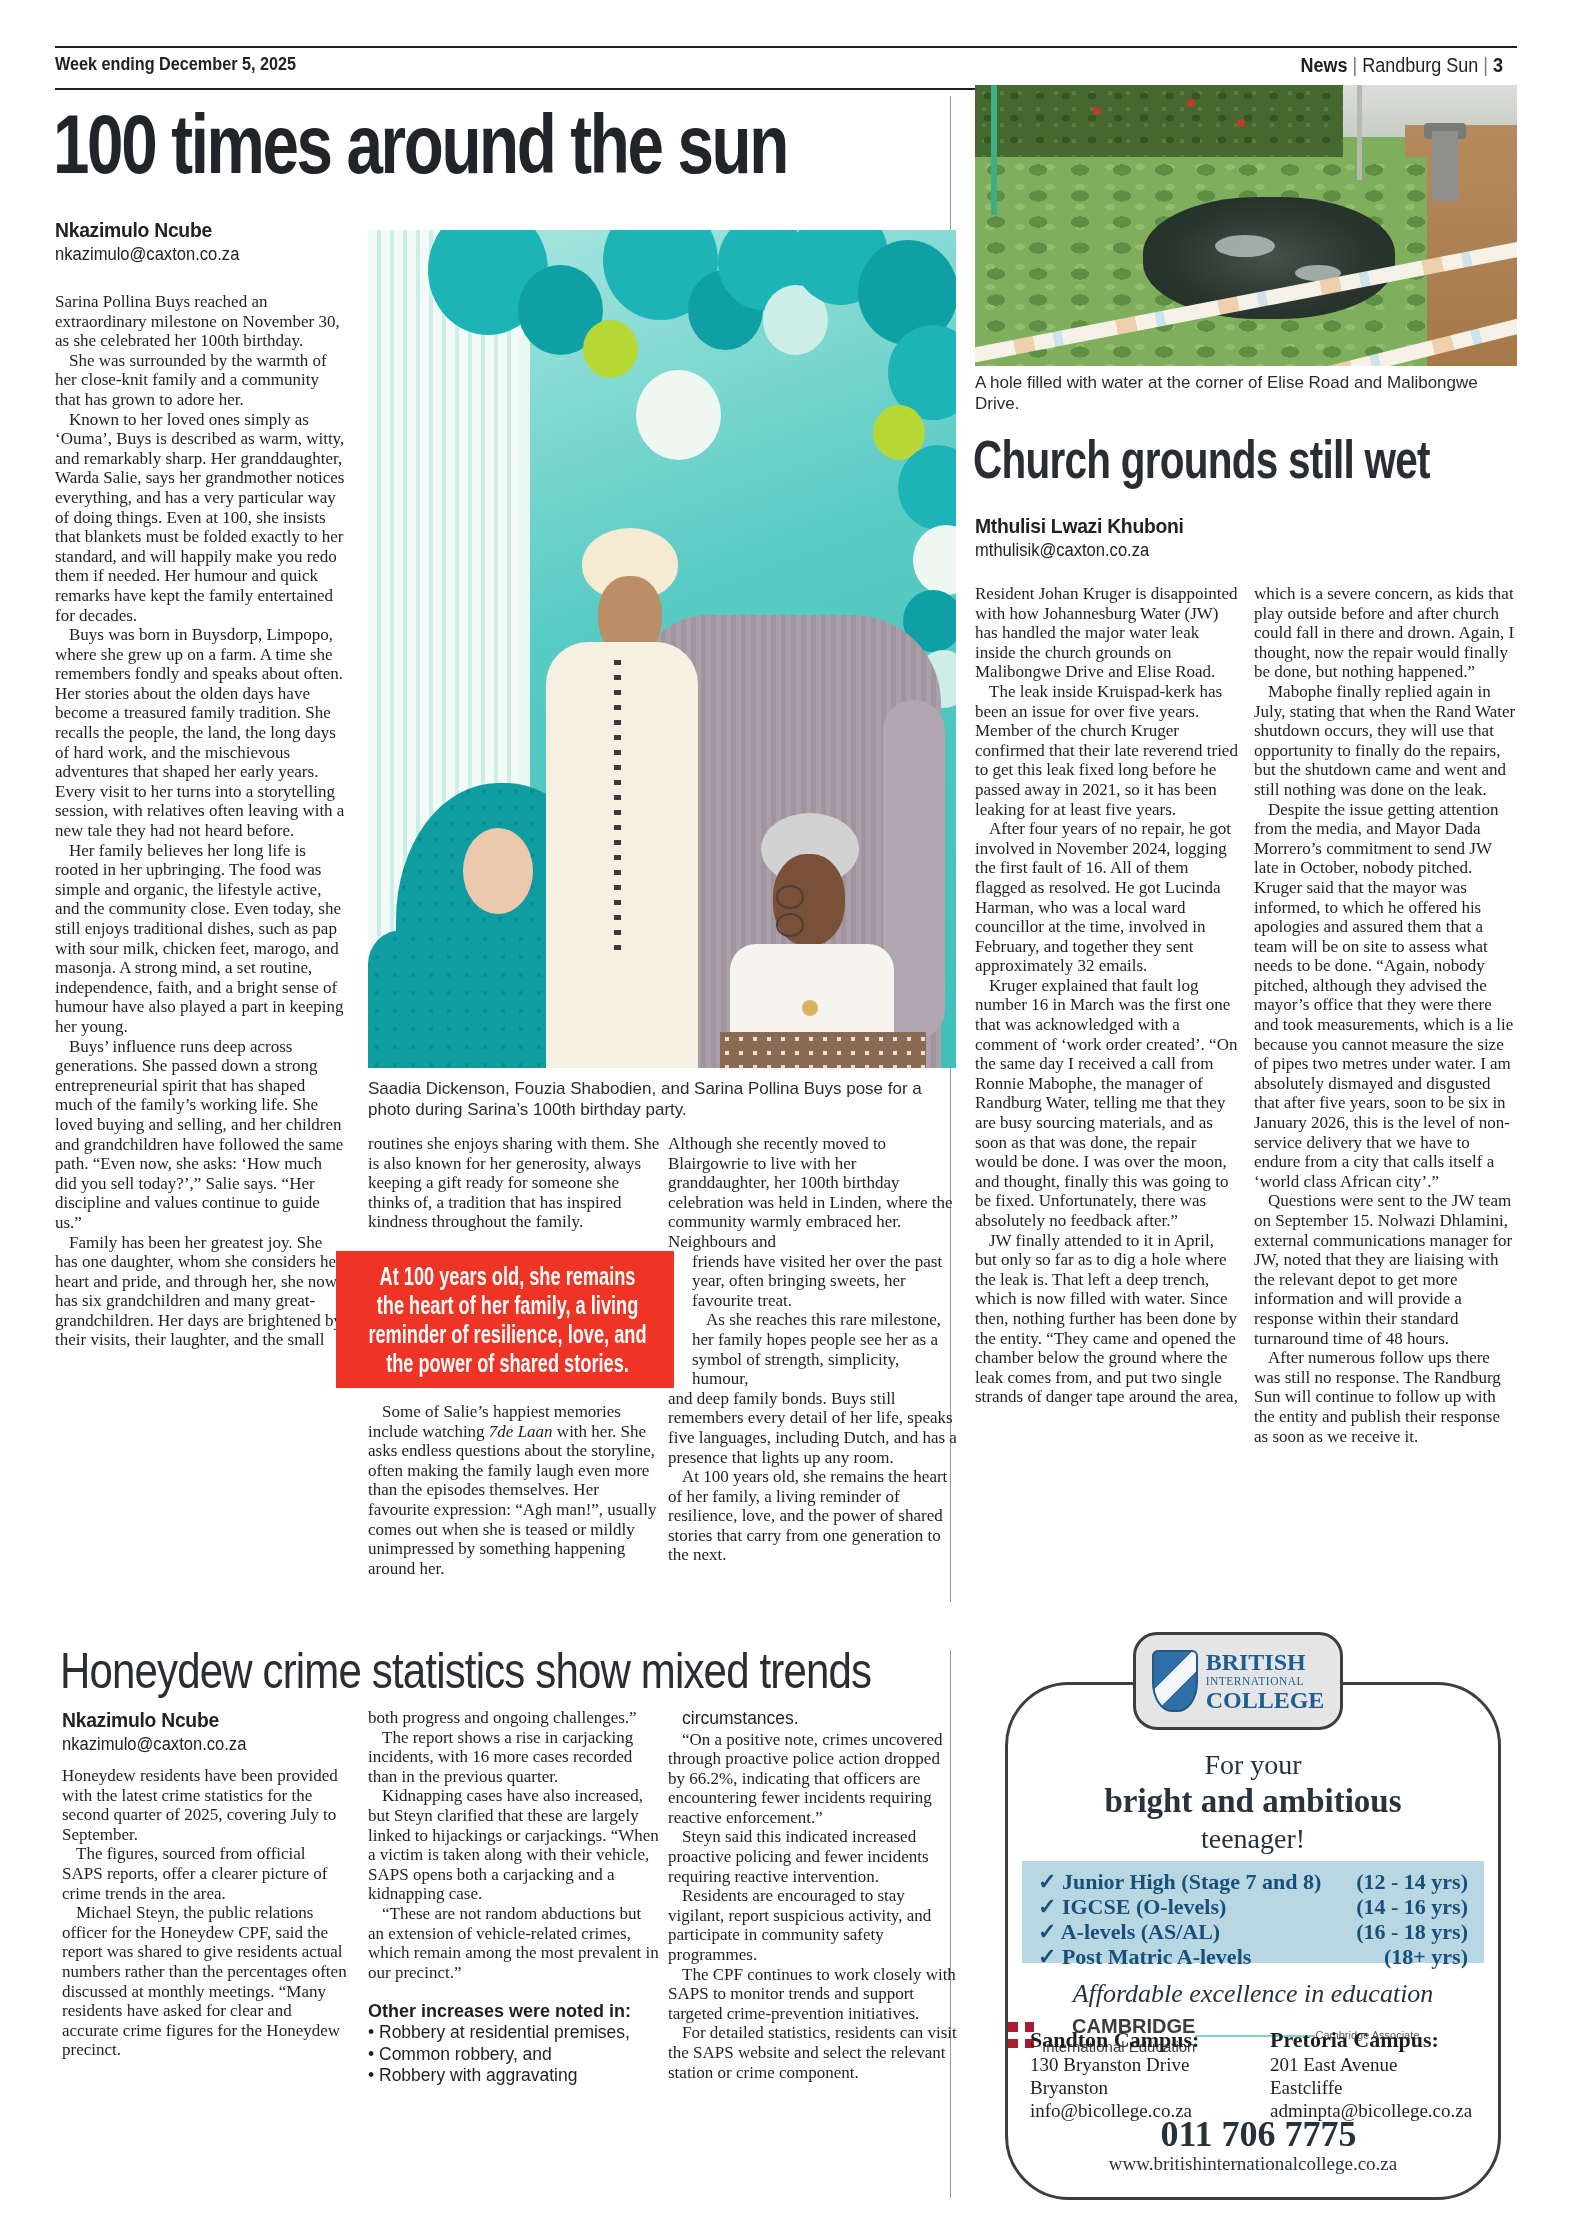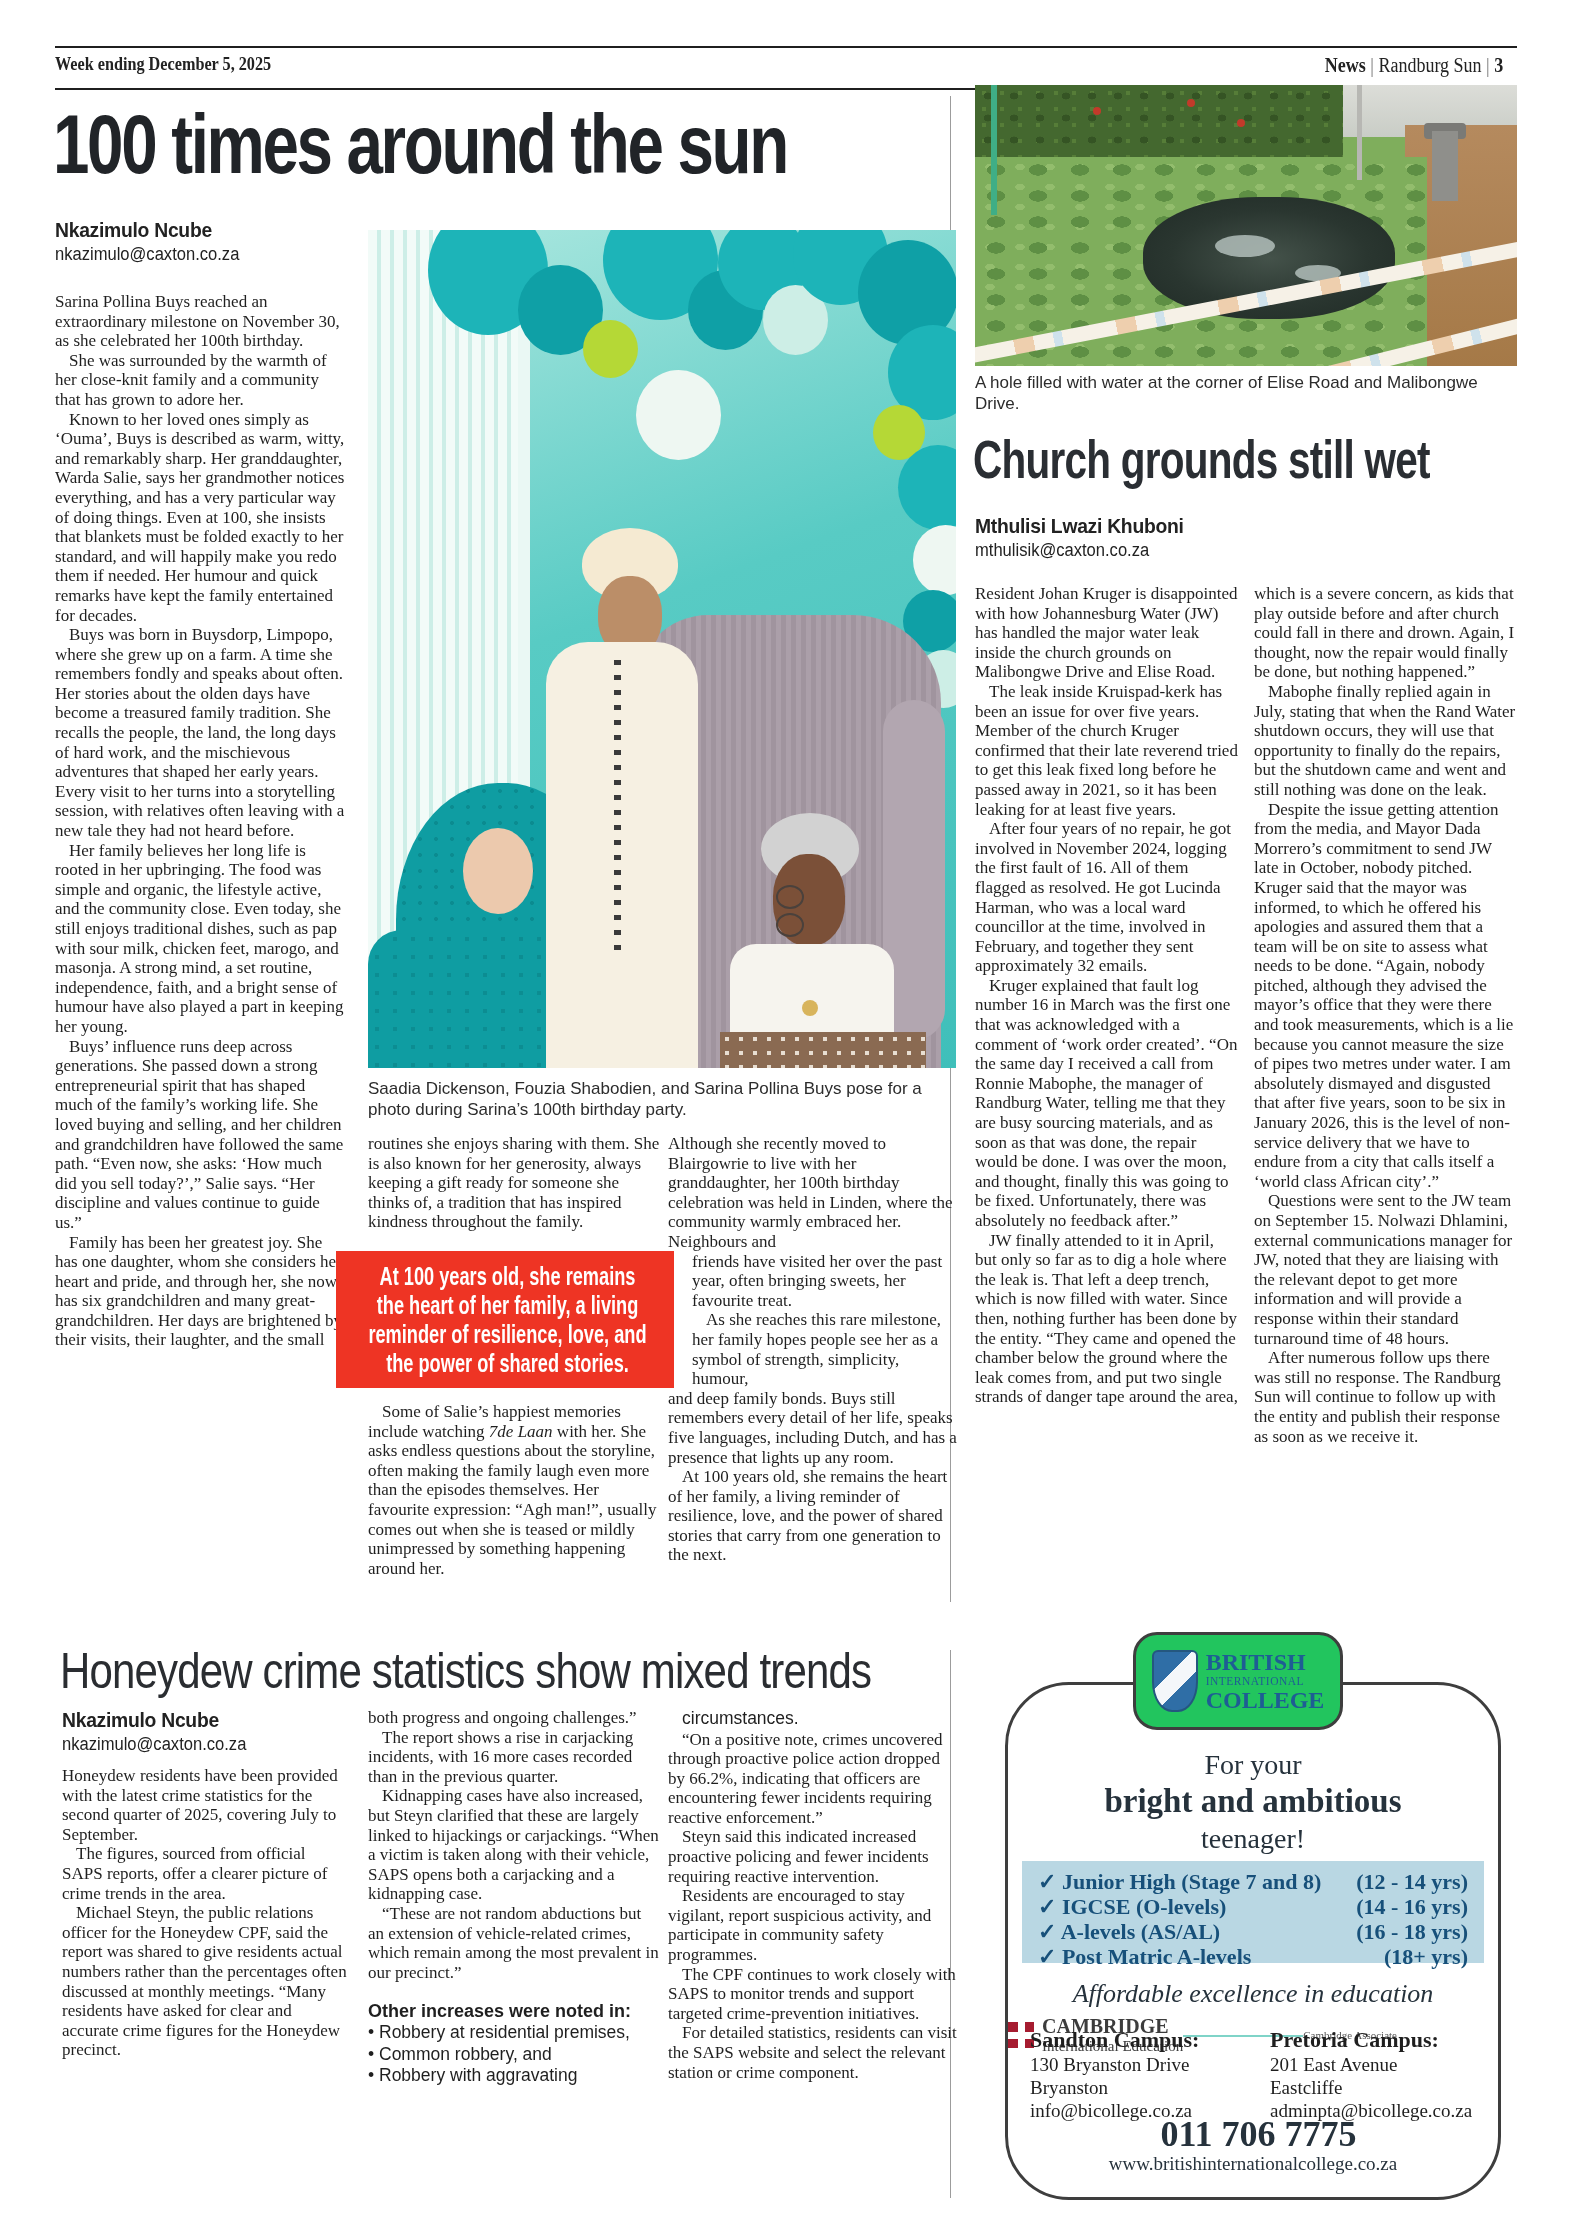--- a/index.html
+++ b/index.html
@@ -1,19 +1,19 @@
 <!DOCTYPE html>
 <html><head>
 <meta charset="utf-8">
 <style>
   html,body { margin:0; padding:0; background:#ffffff; }
   .page { position:relative; width:1572px; height:2224px; background:#fff;
           font-family:"Liberation Serif", serif; color:#1f1f1f; overflow:hidden; }
   .abs { position:absolute; }
-  .sans { font-family:Liberation Serif, serif; }
+  .sans { font-family:Liberation Sans, sans-serif;text-align:right; }
   .rule-h { position:absolute; background:#1f1f1f; height:2px; }
   .rule-v { position:absolute; background:#9c9c9c; width:1px; }
 
   
   .hl { font-family:"Liberation Sans", sans-serif; font-weight:700; color:#212428;
         white-space:nowrap; display:inline-block; transform-origin:left top; }
 
   
   .col p { margin:0; font-size:17px; line-height:19.6px; }
   .col p.ind { text-indent:14px; }
@@ -79,21 +79,21 @@
   .p2-pipe { position:absolute; left:457px; top:46px; width:26px; height:70px; background:#8f8f8b; }
   .p2-cap { position:absolute; left:449px; top:38px; width:42px; height:16px; border-radius:4px; background:#7a7a76; }
   .p2-pole { position:absolute; left:382px; top:0; width:5px; height:95px; background:#b7b7b3; }
   .p2-pole2 { position:absolute; left:16px; top:0; width:6px; height:130px; background:#3fae86; }
   .p2-tape { position:absolute; height:15px;
              background:repeating-linear-gradient(90deg,#f6f1e7 0 55px,#eecfae 55px 75px,#f6f1e7 75px 95px,#cfe2ec 95px 104px); }
   .p2-flower { position:absolute; width:8px; height:8px; border-radius:50%; background:#c23a2a; }
 
   
   .ad-box { border:3px solid #3e3e3e; border-radius:64px; }
-  .ad-logo { background:#22c55e; border:3px solid #3e3e3e; border-radius:24px; display:flex; align-items:center; justify-content:center; gap:8px; }
+  .ad-logo { background:#e5e5e5; border:3px solid #3e3e3e; border-radius:24px; display:flex; align-items:center; justify-content:center; gap:8px; }
   .bic-shield { width:42px; height:58px; border:2px solid #24577f; border-radius:6px 6px 20px 20px / 6px 6px 30px 30px;
                 background:linear-gradient(135deg,#2f6ea6 0 38%, #f4f7fa 38% 62%, #2f6ea6 62%); }
   .bic-t1 { font-weight:700; font-size:24px; color:#1e5d94; line-height:24px; }
   .bic-t2 { font-size:11.5px; letter-spacing:0.5px; color:#1e5d94; line-height:14px; }
   .ad-center { text-align:center; color:#26323c; }
   .ad-check { background:#b9d7e3; color:#17507a; font-weight:700; font-size:22px; line-height:25px; }
   .ad-row { display:flex; justify-content:space-between; }
   .cam-shield { width:26px; height:26px; background:
       linear-gradient(#fff,#fff) center/7px 26px no-repeat,
       linear-gradient(#fff,#fff) center/26px 7px no-repeat, #a61c30; }

